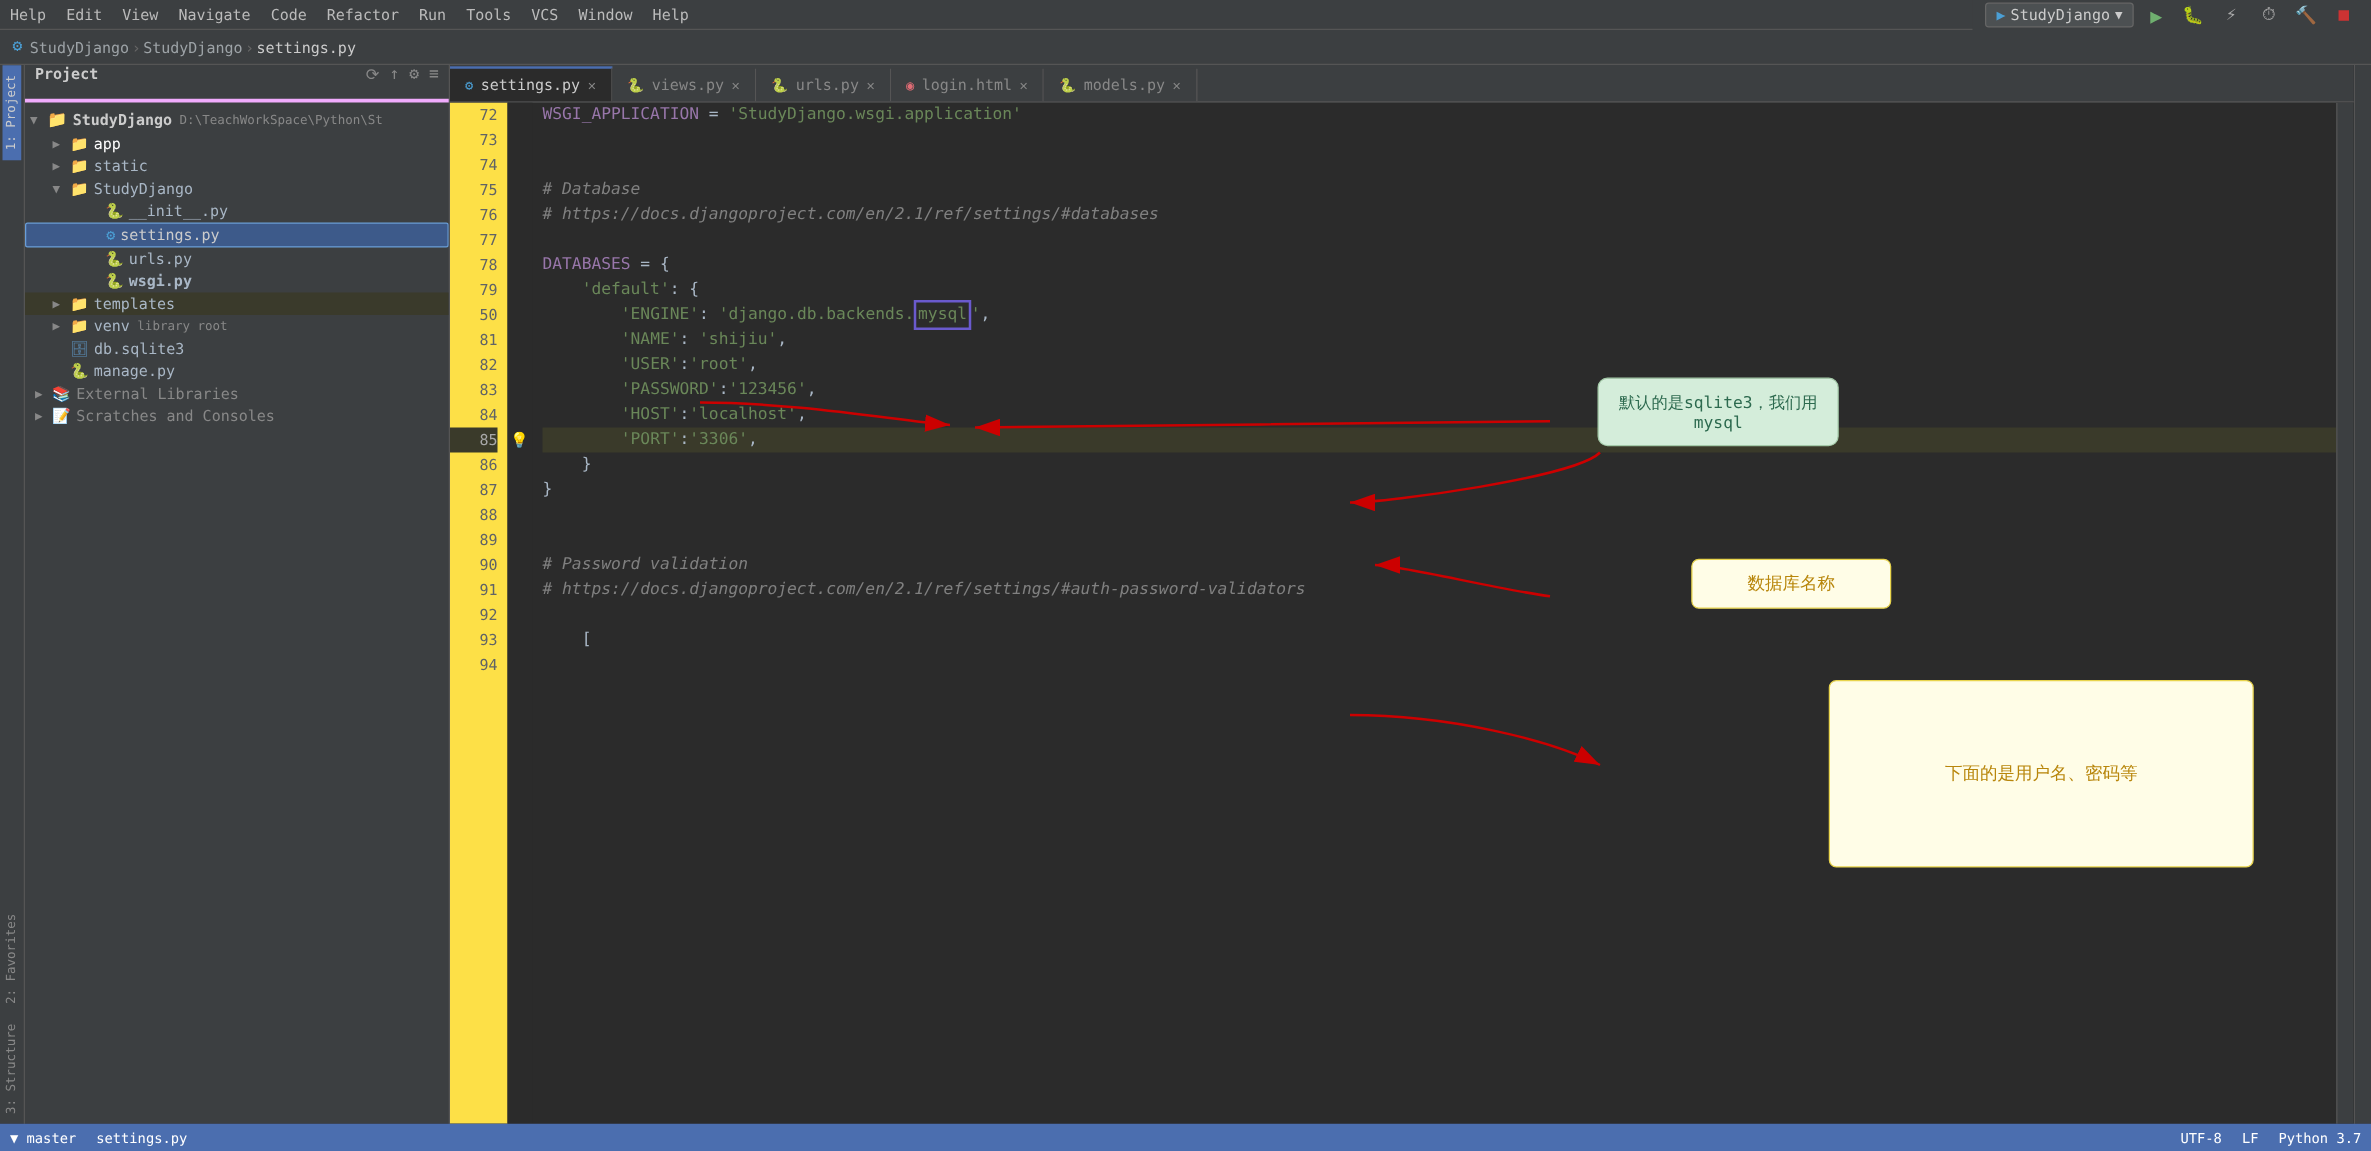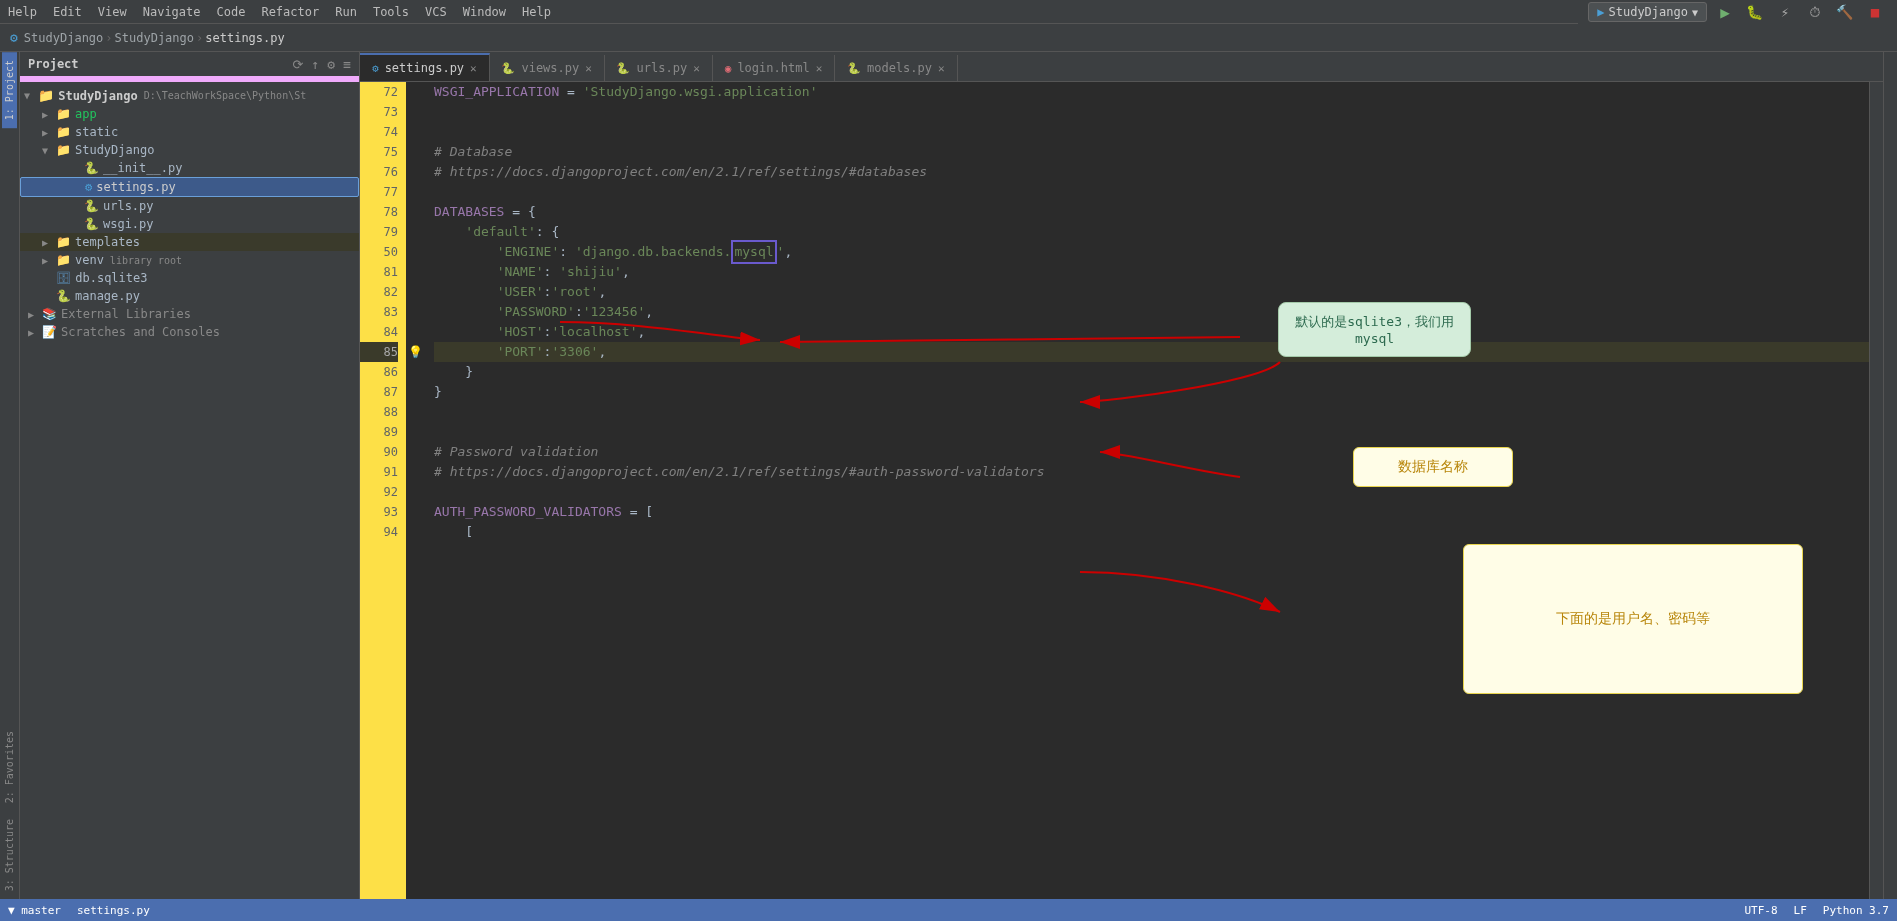--- a/index.html
+++ b/index.html
@@ -61,21 +61,21 @@
   <div style="position:absolute;top:52px;left:0;right:0;bottom:22px;display:flex;">
 
     <div style="width:20px;background:#3c3f41;border-right:1px solid #555;display:flex;flex-direction:column;align-items:center;overflow:hidden;">
       <div style="writing-mode:vertical-lr;transform:rotate(180deg);font-size:10px;color:#ccc;padding:8px 2px;background:#4b6eaf;white-space:nowrap;cursor:pointer;">1: Project</div>
       <div style="flex:1;"></div>
       <div style="writing-mode:vertical-lr;transform:rotate(180deg);font-size:10px;color:#888;padding:8px 2px;cursor:pointer;white-space:nowrap;">2: Favorites</div>
       <div style="writing-mode:vertical-lr;transform:rotate(180deg);font-size:10px;color:#888;padding:8px 2px;cursor:pointer;white-space:nowrap;">3: Structure</div>
     </div>
 
     <div style="width:340px;background:#3c3f41;border-right:1px solid #555;display:flex;flex-direction:column;">
-      <div style="height:30px;display:flex;align-items:center;justify-content:space-between;padding:0 8px;border-bottom:6px solid #f0abfc;">
+      <div style="height:30px;display:flex;align-items:flex-start;justify-content:space-between;padding:0 8px;border-bottom:3px solid #f0abfc;">
         <span style="color:#ccc;font-size:12px;font-weight:bold;">Project</span>
         <div style="display:flex;gap:8px;">
           <span style="color:#888;font-size:13px;cursor:pointer;">⟳</span>
           <span style="color:#888;font-size:13px;cursor:pointer;">↑</span>
           <span style="color:#888;font-size:13px;cursor:pointer;">⚙</span>
           <span style="color:#888;font-size:13px;cursor:pointer;">≡</span>
         </div>
       </div>
 
       <div style="overflow-y:auto;flex:1;padding:4px 0;font-size:12px;">
@@ -83,21 +83,21 @@
         <div style="display:flex;align-items:center;padding:2px 4px;cursor:pointer;">
           <span style="color:#888;font-size:10px;width:14px;">▼</span>
           <span style="color:#cc9900;margin-right:4px;font-size:13px;">📁</span>
           <span style="color:#ccc;font-weight:bold;font-size:12px;">StudyDjango</span>
           <span style="color:#888;font-size:10px;margin-left:6px;">D:\TeachWorkSpace\Python\St</span>
         </div>
 
         <div style="display:flex;align-items:center;padding:2px 4px;cursor:pointer;padding-left:22px;">
           <span style="color:#888;font-size:10px;width:14px;">▶</span>
           <span style="color:#d4a843;margin-right:4px;font-size:12px;">📁</span>
-          <span style="color:#22c55e;font-size:12px;">app</span>
+          <span style="color:#ffffff;font-size:12px;">app</span>
         </div>
 
         <div style="display:flex;align-items:center;padding:2px 4px;cursor:pointer;padding-left:22px;">
           <span style="color:#888;font-size:10px;width:14px;">▶</span>
           <span style="color:#d4a843;margin-right:4px;font-size:12px;">📁</span>
           <span style="color:#a9b7c6;font-size:12px;">static</span>
         </div>
 
         <div style="display:flex;align-items:center;padding:2px 4px;cursor:pointer;padding-left:22px;">
           <span style="color:#888;font-size:10px;width:14px;">▼</span>
@@ -119,21 +119,21 @@
 
         <div style="display:flex;align-items:center;padding:2px 4px;cursor:pointer;padding-left:50px;">
           <span style="width:14px;"></span>
           <span style="color:#4b9fd5;margin-right:4px;font-size:12px;">🐍</span>
           <span style="color:#a9b7c6;font-size:12px;">urls.py</span>
         </div>
 
         <div style="display:flex;align-items:center;padding:2px 4px;cursor:pointer;padding-left:50px;">
           <span style="width:14px;"></span>
           <span style="color:#4b9fd5;margin-right:4px;font-size:12px;">🐍</span>
-          <span style="color:#a9b7c6;font-size:12px;">wsgi.py</span>
+          <span style="color:#a9b7c6;font-size:12px;font-weight:bold;">wsgi.py</span>
         </div>
 
         <div style="display:flex;align-items:center;padding:2px 4px;cursor:pointer;padding-left:22px;background:#3a3a2b;">
           <span style="color:#888;font-size:10px;width:14px;">▶</span>
           <span style="color:#d4a843;margin-right:4px;font-size:12px;">📁</span>
           <span style="color:#a9b7c6;font-size:12px;">templates</span>
         </div>
 
         <div style="display:flex;align-items:center;padding:2px 4px;cursor:pointer;padding-left:22px;">
           <span style="color:#888;font-size:10px;width:14px;">▶</span>
@@ -319,23 +319,20 @@
           <div style="height:20px;white-space:pre;display:flex;align-items:center;">
             <span style="color:#808080;font-style:italic;"># Password validation</span>
           </div>
 
           <div style="height:20px;white-space:pre;display:flex;align-items:center;">
             <span style="color:#808080;font-style:italic;"># https://docs.djangoproject.com/en/2.1/ref/settings/#auth-password-validators</span>
           </div>
 
           <div style="height:20px;white-space:pre;display:flex;align-items:center;"></div>
 
-          <div style="height:20px;white-space:pre;display:flex;align-items:center;">
-            <span style="color:#9876aa;">AUTH_PASSWORD_VALIDATORS</span><span style="color:#a9b7c6;"> = [</span>
-          </div>
 
           <div style="height:20px;white-space:pre;display:flex;align-items:center;">
             <span style="color:#a9b7c6;">    [</span>
           </div>
         </div>
 
         <div style="width:14px;background:#3c3f41;border-left:1px solid #555;"></div>
 
         <div style="position:absolute;top:220px;right:412px;background:#d4edda;border:1px solid #a3c9a8;border-radius:8px;padding:10px 16px;text-align:center;font-size:13px;color:#2d6a4f;min-width:180px;z-index:20;">
           <span style="white-space:pre-line;">默认的是sqlite3，我们用

